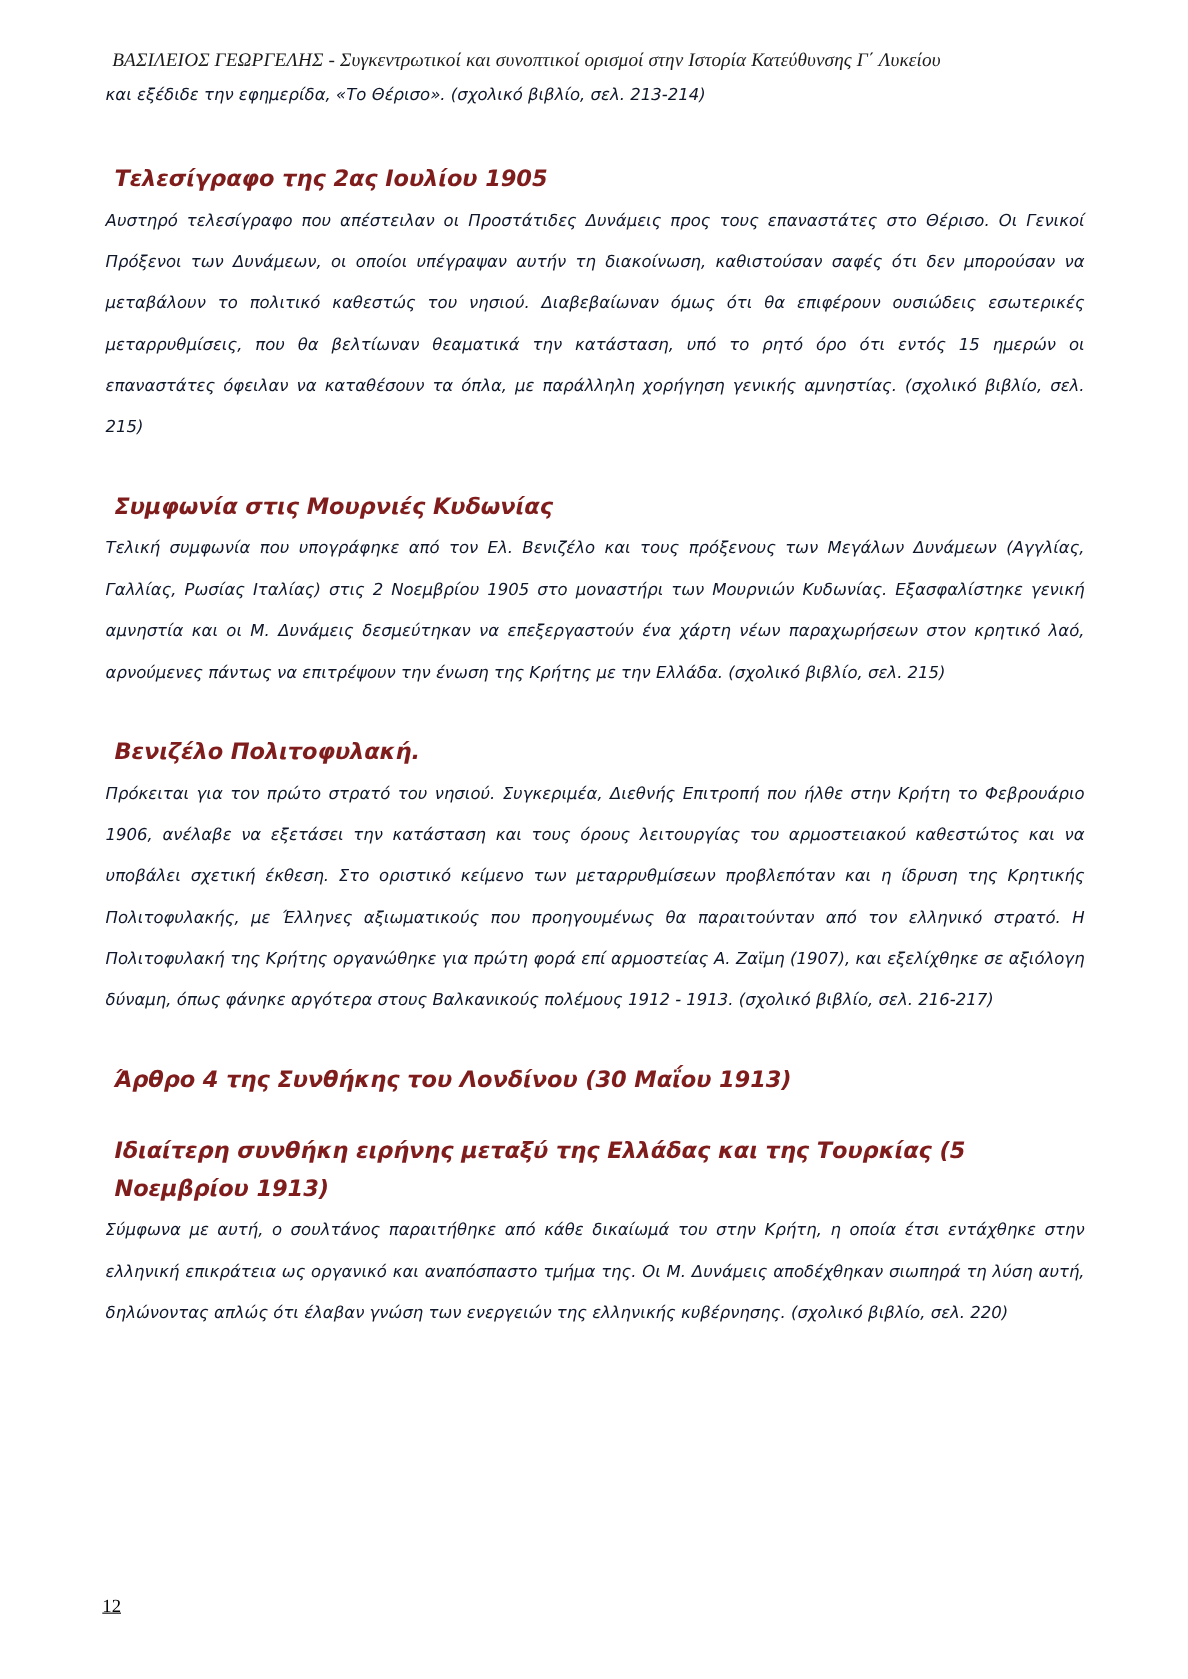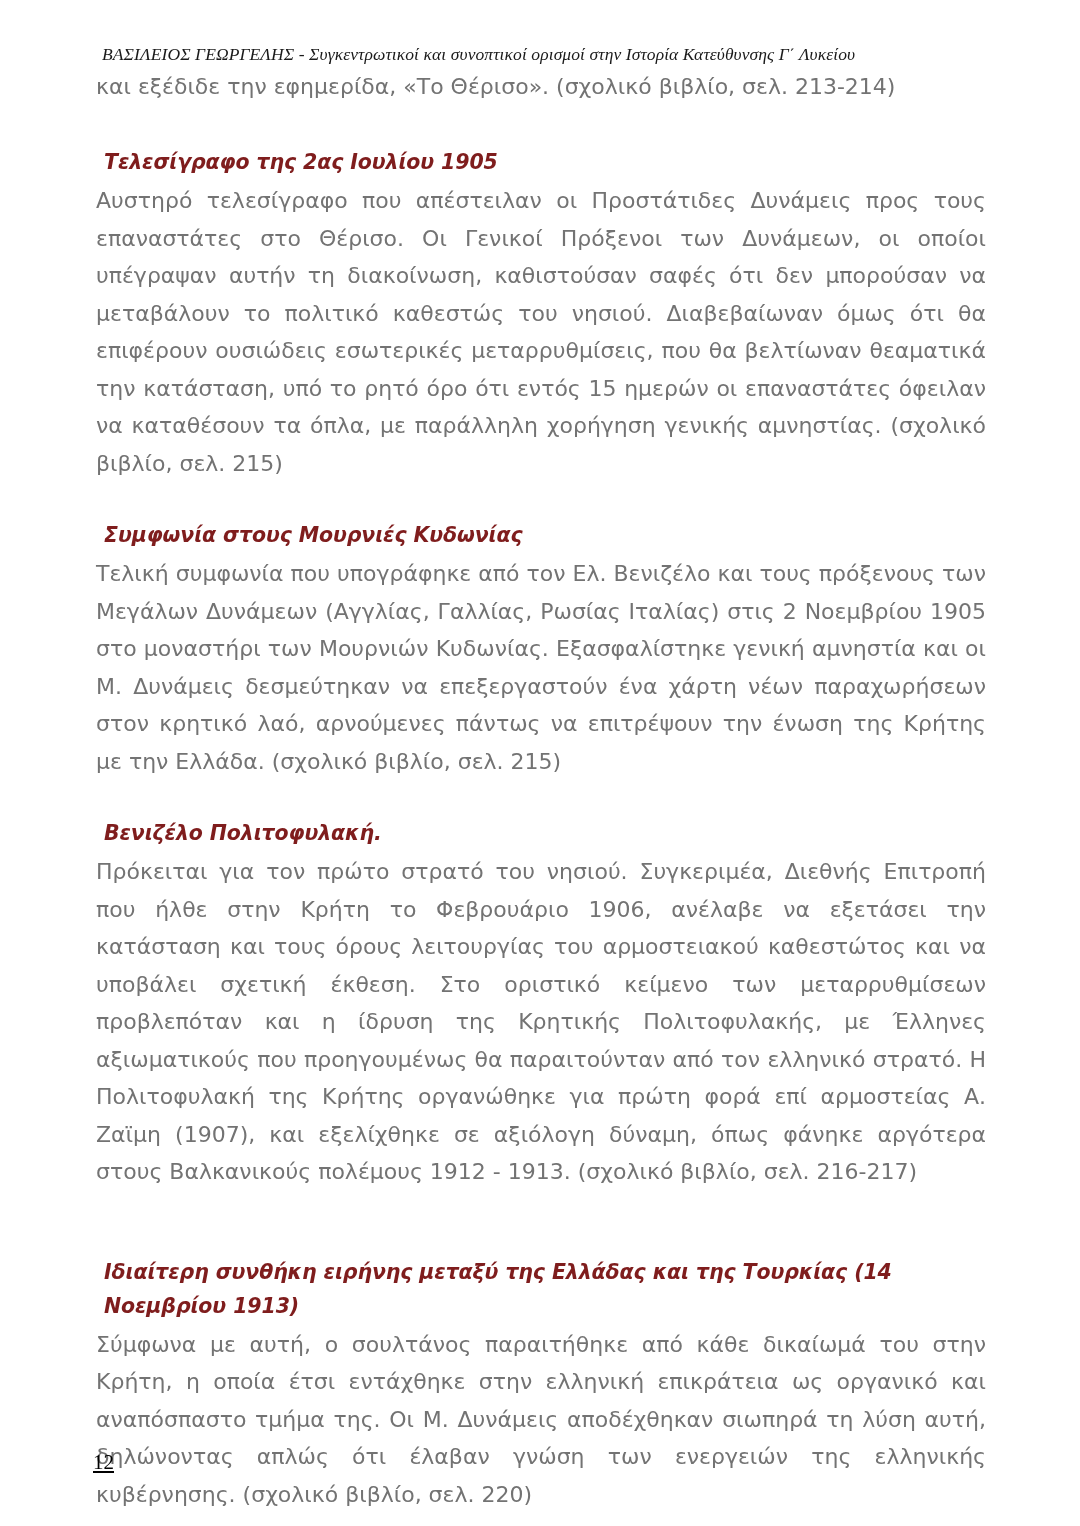--- a/index.html
+++ b/index.html
@@ -38,28 +38,29 @@
     font-size: 17.5px;
     line-height: 1.25;
     letter-spacing: 0.1px;
     color: #1a1a1a;
     margin: 0 0 2px 6px;
     white-space: nowrap;
   }
 
   
   .para {
-    font-size: 22px;
+    font-size: 15px;
     line-height: 37.5px;
     text-align: justify;
     text-justify: inter-word;
     margin: 0;
-    color: #737373;
+    color: #0f172a;
     -webkit-hyphens: none;
     hyphens: none;
+    font-style: italic;
   }
   .para.nojust {
     text-align: left;
   }
 
   
   .heading {
     font-size: 20.5px;
     font-weight: bold;
     font-style: italic;
@@ -71,21 +72,21 @@
 
   .gap-lg { height: 40px; }
   .gap-md { height: 36px; }
   .gap-sm { height: 28px; }
 
   .page-number {
     position: absolute;
     left: 93px;
     top: 1450px;
     font-family: "Liberation Serif", "DejaVu Serif", serif;
-    font-size: 21px;
+    font-size: 17px;
     color: #000000;
     text-decoration: underline;
   }
 </style>
 </head>
 <body>
 
 <div class="page">
 
   <div class="content">
@@ -94,33 +95,34 @@
 
     <p class="para nojust">και εξέδιδε την εφημερίδα, «Το Θέρισο». (σχολικό βιβλίο, σελ. 213-214)</p>
 
     <div class="gap-lg"></div>
 
     <h2 class="heading">Τελεσίγραφο της 2ας Ιουλίου 1905</h2>
     <p class="para">Αυστηρό τελεσίγραφο που απέστειλαν οι Προστάτιδες Δυνάμεις προς τους επαναστάτες στο Θέρισο. Οι Γενικοί Πρόξενοι των Δυνάμεων, οι οποίοι υπέγραψαν αυτήν τη διακοίνωση, καθιστούσαν σαφές ότι δεν μπορούσαν να μεταβάλουν το πολιτικό καθεστώς του νησιού. Διαβεβαίωναν όμως ότι θα επιφέρουν ουσιώδεις εσωτερικές μεταρρυθμίσεις, που θα βελτίωναν θεαματικά την κατάσταση, υπό το ρητό όρο ότι εντός 15 ημερών οι επαναστάτες όφειλαν να καταθέσουν τα όπλα, με παράλληλη χορήγηση γενικής αμνηστίας. (σχολικό βιβλίο, σελ. 215)</p>
 
     <div class="gap-md"></div>
 
-    <h2 class="heading">Συμφωνία στους Μουρνιές Κυδωνίας</h2>
+    <h2 class="heading">Συμφωνία στις Μουρνιές Κυδωνίας</h2>
     <p class="para">Τελική συμφωνία που υπογράφηκε από τον Ελ. Βενιζέλο και τους πρόξενους των Μεγάλων Δυνάμεων (Αγγλίας, Γαλλίας, Ρωσίας Ιταλίας) στις 2 Νοεμβρίου 1905 στο μοναστήρι των Μουρνιών Κυδωνίας. Εξασφαλίστηκε γενική αμνηστία και οι Μ. Δυνάμεις δεσμεύτηκαν να επεξεργαστούν ένα χάρτη νέων παραχωρήσεων στον κρητικό λαό, αρνούμενες πάντως να επιτρέψουν την ένωση της Κρήτης με την Ελλάδα. (σχολικό βιβλίο, σελ. 215)</p>
 
     <div class="gap-md"></div>
 
     <h2 class="heading">Βενιζέλο Πολιτοφυλακή.</h2>
     <p class="para">Πρόκειται για τον πρώτο στρατό του νησιού. Συγκεριμέα, Διεθνής Επιτροπή που ήλθε στην Κρήτη το Φεβρουάριο 1906, ανέλαβε να εξετάσει την κατάσταση και τους όρους λειτουργίας του αρμοστειακού καθεστώτος και να υποβάλει σχετική έκθεση. Στο οριστικό κείμενο των μεταρρυθμίσεων προβλεπόταν και η ίδρυση της Κρητικής Πολιτοφυλακής, με Έλληνες αξιωματικούς που προηγουμένως θα παραιτούνταν από τον ελληνικό στρατό. Η Πολιτοφυλακή της Κρήτης οργανώθηκε για πρώτη φορά  επί αρμοστείας Α. Ζαϊμη (1907), και εξελίχθηκε σε αξιόλογη δύναμη, όπως φάνηκε αργότερα στους Βαλκανικούς πολέμους  1912 - 1913. (σχολικό βιβλίο, σελ. 216-217)</p>
 
     <div class="gap-md"></div>
 
+    <h2 class="heading">Άρθρο 4 της Συνθήκης του Λονδίνου (30 Μαΐου 1913)</h2>
 
     <div class="gap-sm"></div>
 
-    <h2 class="heading">Ιδιαίτερη συνθήκη ειρήνης μεταξύ της Ελλάδας και της Τουρκίας (14 Νοεμβρίου 1913)</h2>
+    <h2 class="heading">Ιδιαίτερη συνθήκη ειρήνης μεταξύ της Ελλάδας και της Τουρκίας (5 Νοεμβρίου 1913)</h2>
     <p class="para">Σύμφωνα με αυτή, ο σουλτάνος παραιτήθηκε από κάθε δικαίωμά του στην Κρήτη, η οποία έτσι εντάχθηκε στην ελληνική επικράτεια ως οργανικό και αναπόσπαστο τμήμα της. Οι Μ. Δυνάμεις αποδέχθηκαν σιωπηρά τη λύση αυτή, δηλώνοντας απλώς ότι έλαβαν γνώση των ενεργειών της ελληνικής κυβέρνησης. (σχολικό βιβλίο, σελ. 220)</p>
 
   </div>
 
   <div class="page-number">12</div>
 
 </div>
 
 </body></html>

